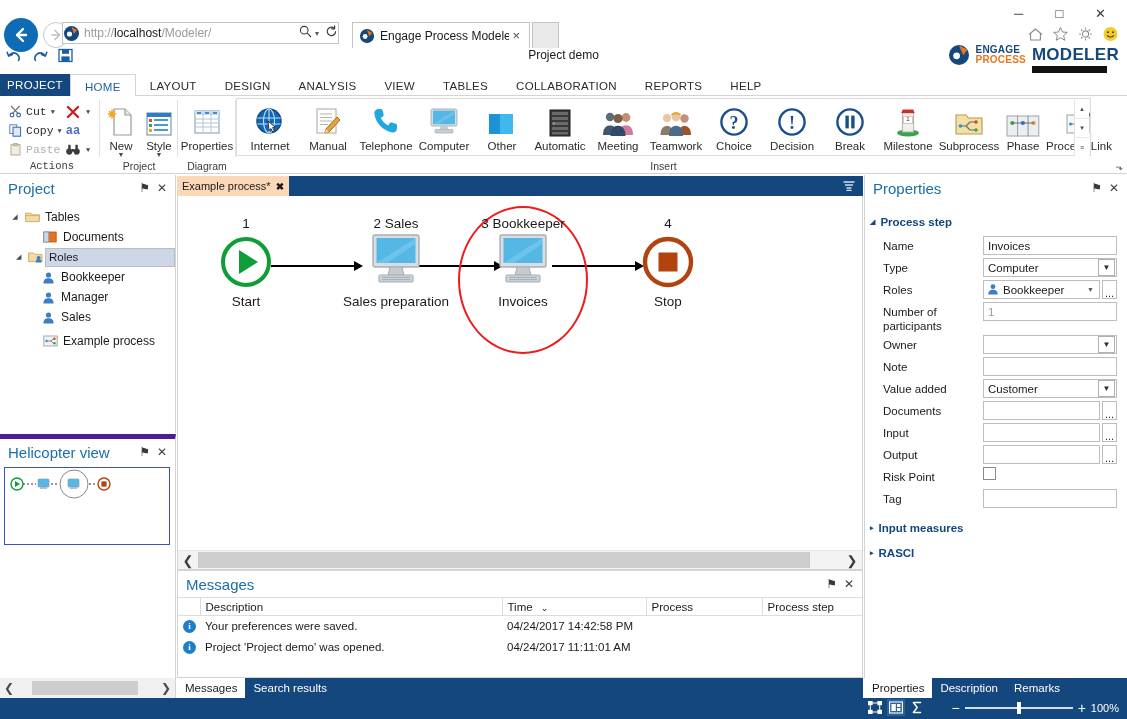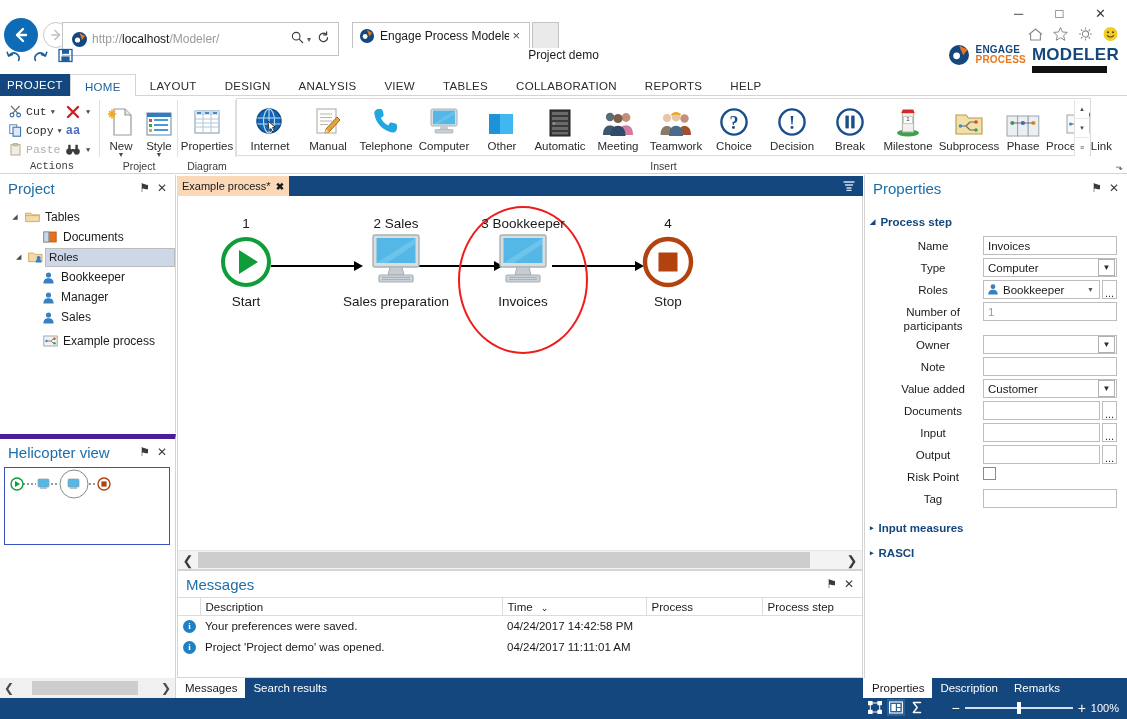--- a/index.html
+++ b/index.html
@@ -19,22 +19,22 @@
   .browser-chrome { position: absolute; left: 0; top: 0; width: 1127px; height: 72px; background: #fff; }
   .win-buttons { position: absolute; right: 6px; top: 2px; display: flex; gap: 0px; }
   .win-btn { width: 41px; height: 22px; display: flex; align-items: center; justify-content: center;
              color: #3b3b3b; font-size: 13px; cursor: default; }
 
   .nav-row { position: absolute; left: 0; top: 20px; height: 30px; display: flex; align-items: center; }
   .nav-back { width: 34px; height: 34px; border-radius: 50%; background: #0d6cb5; color: #fff;
               display: flex; align-items: center; justify-content: center; margin-left: 4px; font-size: 20px; }
   .nav-fwd { width: 26px; height: 26px; border-radius: 50%; border: 1px solid #c8c8c8; color: #b5b5b5;
              display: flex; align-items: center; justify-content: center; margin-left: 5px; font-size: 15px; background:#fff; }
-  .addr-bar { position: absolute; left: 62px; top: 22px; width: 277px; height: 34px; border: 1px solid #c3c3c3;
-              background: #fff; display: flex; align-items: center; padding: 0 8px; }
+  .addr-bar { position: absolute; left: 62px; top: 22px; width: 277px; height: 22px; border: 1px solid #c3c3c3;
+              background: #fff; display: flex; align-items: center; padding: 0 0; }
   .addr-favicon { width: 17px; height: 17px; flex: 0 0 17px; margin-right: 4px; position: relative; }
   .addr-text { flex: 1; font-size: 12px; color: #9a9a9a; white-space: nowrap; overflow: hidden; }
   .addr-text b { color: #1a1a1a; font-weight: 400; }
   .addr-search { color: #3b3b3b; font-size: 13px; margin: 0 2px; }
   .addr-caret { color: #5a5a5a; font-size: 8px; margin: 0 3px 0 1px; }
   .addr-refresh { color: #3b3b3b; font-size: 14px; margin-left: 3px; }
 
   .tabstrip { position: absolute; left: 352px; top: 22px; height: 26px; display: flex; align-items: stretch; }
   .btab { width: 178px; border: 1px solid #c3c3c3; border-bottom: none; background: #fff; display: flex;
           align-items: center; padding: 0 6px; }
@@ -171,21 +171,21 @@
   .btb { display: flex; align-items: center; padding: 0 8px; font-size: 11.5px; color: #fff; }
   .btb.active { background: #fff; color: #1a1a1a; }
 
   
   #properties-panel { position: absolute; left: 864px; top: 175px; width: 263px; height: 503px; background: #fff;
                       border-left: 1px solid #d4d4d4; }
   .sect-hdr { display: flex; align-items: center; font-size: 11.5px; font-weight: bold; color: #14477d;
               padding-left: 5px; height: 18px; }
   .sect-hdr .tri { font-size: 7px; margin-right: 5px; color: #14477d; }
   .prow { display: flex; align-items: flex-start; min-height: 20px; padding-left: 18px; margin-bottom: 2px; }
-  .plabel { width: 100px; font-size: 11.5px; color: #1a1a1a; line-height: 14px; padding-top: 3px; text-align: center; }
+  .plabel { width: 100px; font-size: 11.5px; color: #1a1a1a; line-height: 14px; padding-top: 3px; }
   .pfield { flex: 1; display: flex; align-items: center; }
   .inp { height: 19px; border: 1px solid #bdbdbd; background: #fff; font-size: 11.5px; color: #1a1a1a;
          padding: 0 4px; display: flex; align-items: center; width: 134px; }
   .inp.ph { color: #9a9a9a; }
   .sel { height: 19px; border: 1px solid #bdbdbd; background: #fff; font-size: 11.5px; color: #1a1a1a;
          display: flex; align-items: center; width: 134px; }
   .sel .sv { flex: 1; padding: 0 4px; }
   .sel .sbtn { width: 17px; height: 17px; border: 1px solid #b0b0b0; background: #fff; display: flex;
                align-items: center; justify-content: center; font-size: 8px; color: #2b2b2b; margin-right: 1px; }
   .combo { height: 19px; border: 1px solid #bdbdbd; background: #fff; display: flex; align-items: center;

